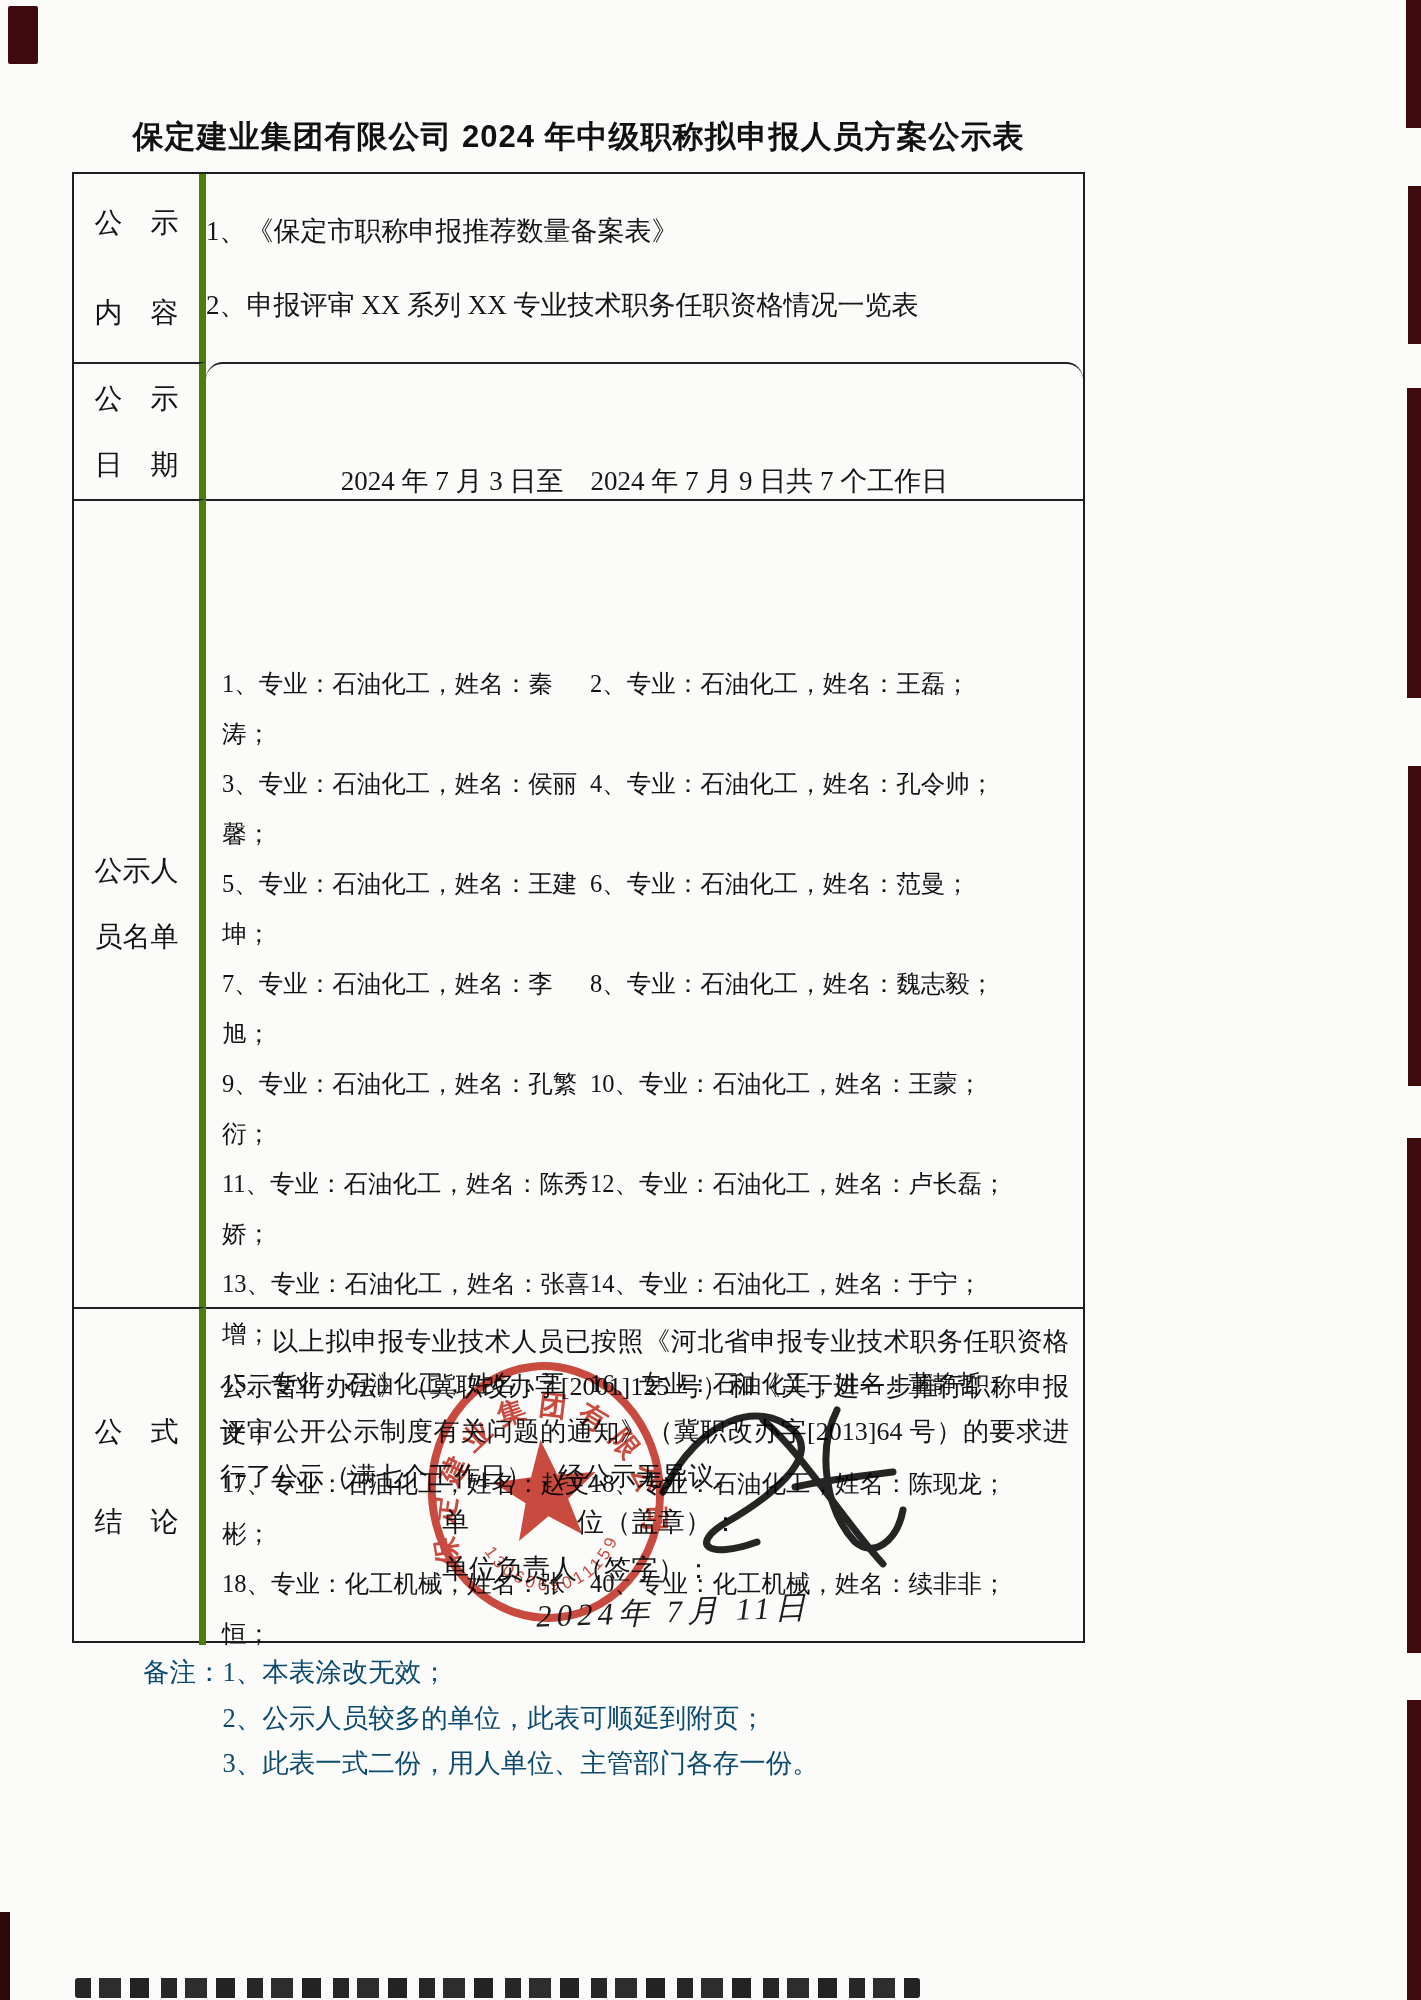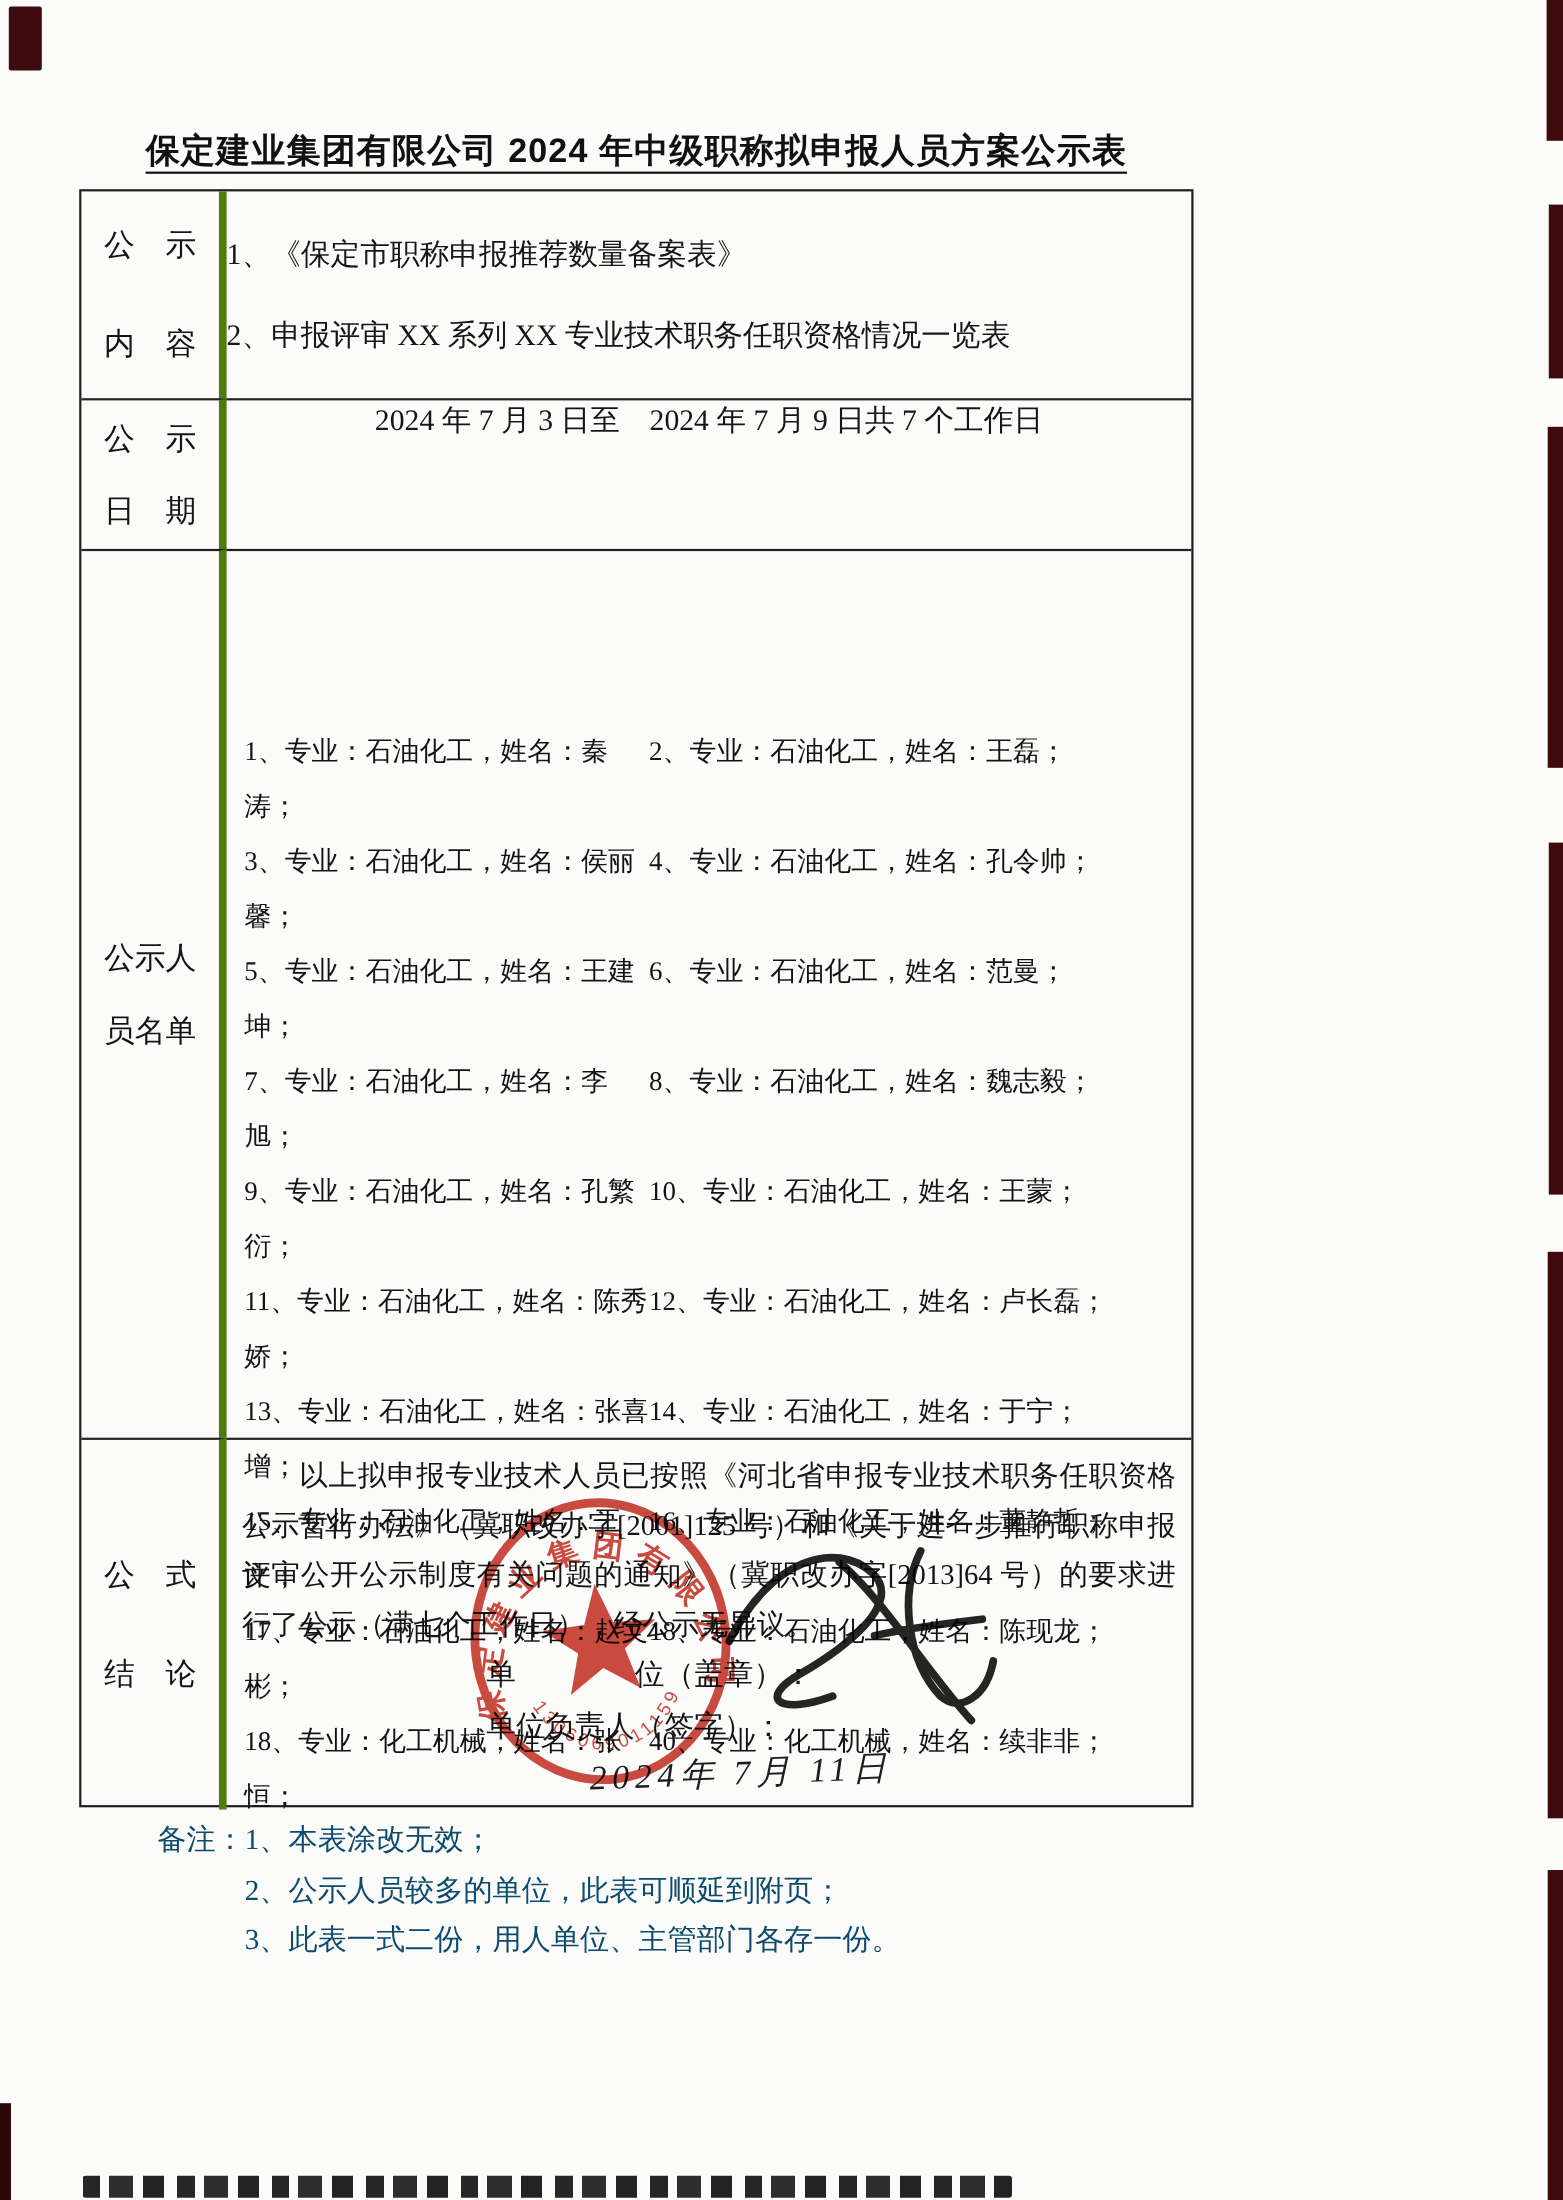--- a/index.html
+++ b/index.html
@@ -31,21 +31,20 @@
       #101010 55px 74px, transparent 74px 86px);
     border-radius:3px;opacity:.92;
   }
 
   
   .title{
     position:absolute;left:72px;top:116px;width:1013px;
     text-align:center;
     font-family:"Liberation Sans","DejaVu Sans",sans-serif;
     font-weight:700;font-size:31px;letter-spacing:1px;
-    text-decoration:underline;
     text-underline-offset:9px;
     text-decoration-thickness:2px;
     color:#111;
   }
 
   
   .doc-table{
     position:absolute;left:72px;top:172px;width:1013px;height:1471px;
     border:2px solid #1e1e1e;
     display:grid;
@@ -63,21 +62,21 @@
   .label-cell span{display:block;}
   .content-cell{position:relative;font-size:27px;color:#161616;}
   .bt{border-top:2px solid #222;}
 
   
   .r1-label{gap:52px;}
   .r1-content{display:flex;flex-direction:column;justify-content:space-evenly;}
 
   
   .r2-label{gap:28px;}
-  .r2-content{display:flex;align-items:flex-start;justify-content:center;}
+  .r2-content{display:flex;align-items:flex-end;justify-content:center;border-radius:17px;}
 
   
   .r3-label{gap:28px;}
   .people-list{
     position:absolute;left:16px;top:158px;right:8px;
     display:grid;grid-template-columns:368px auto;
     font-size:24.5px;line-height:50px;color:#131313;
   }
 
   

